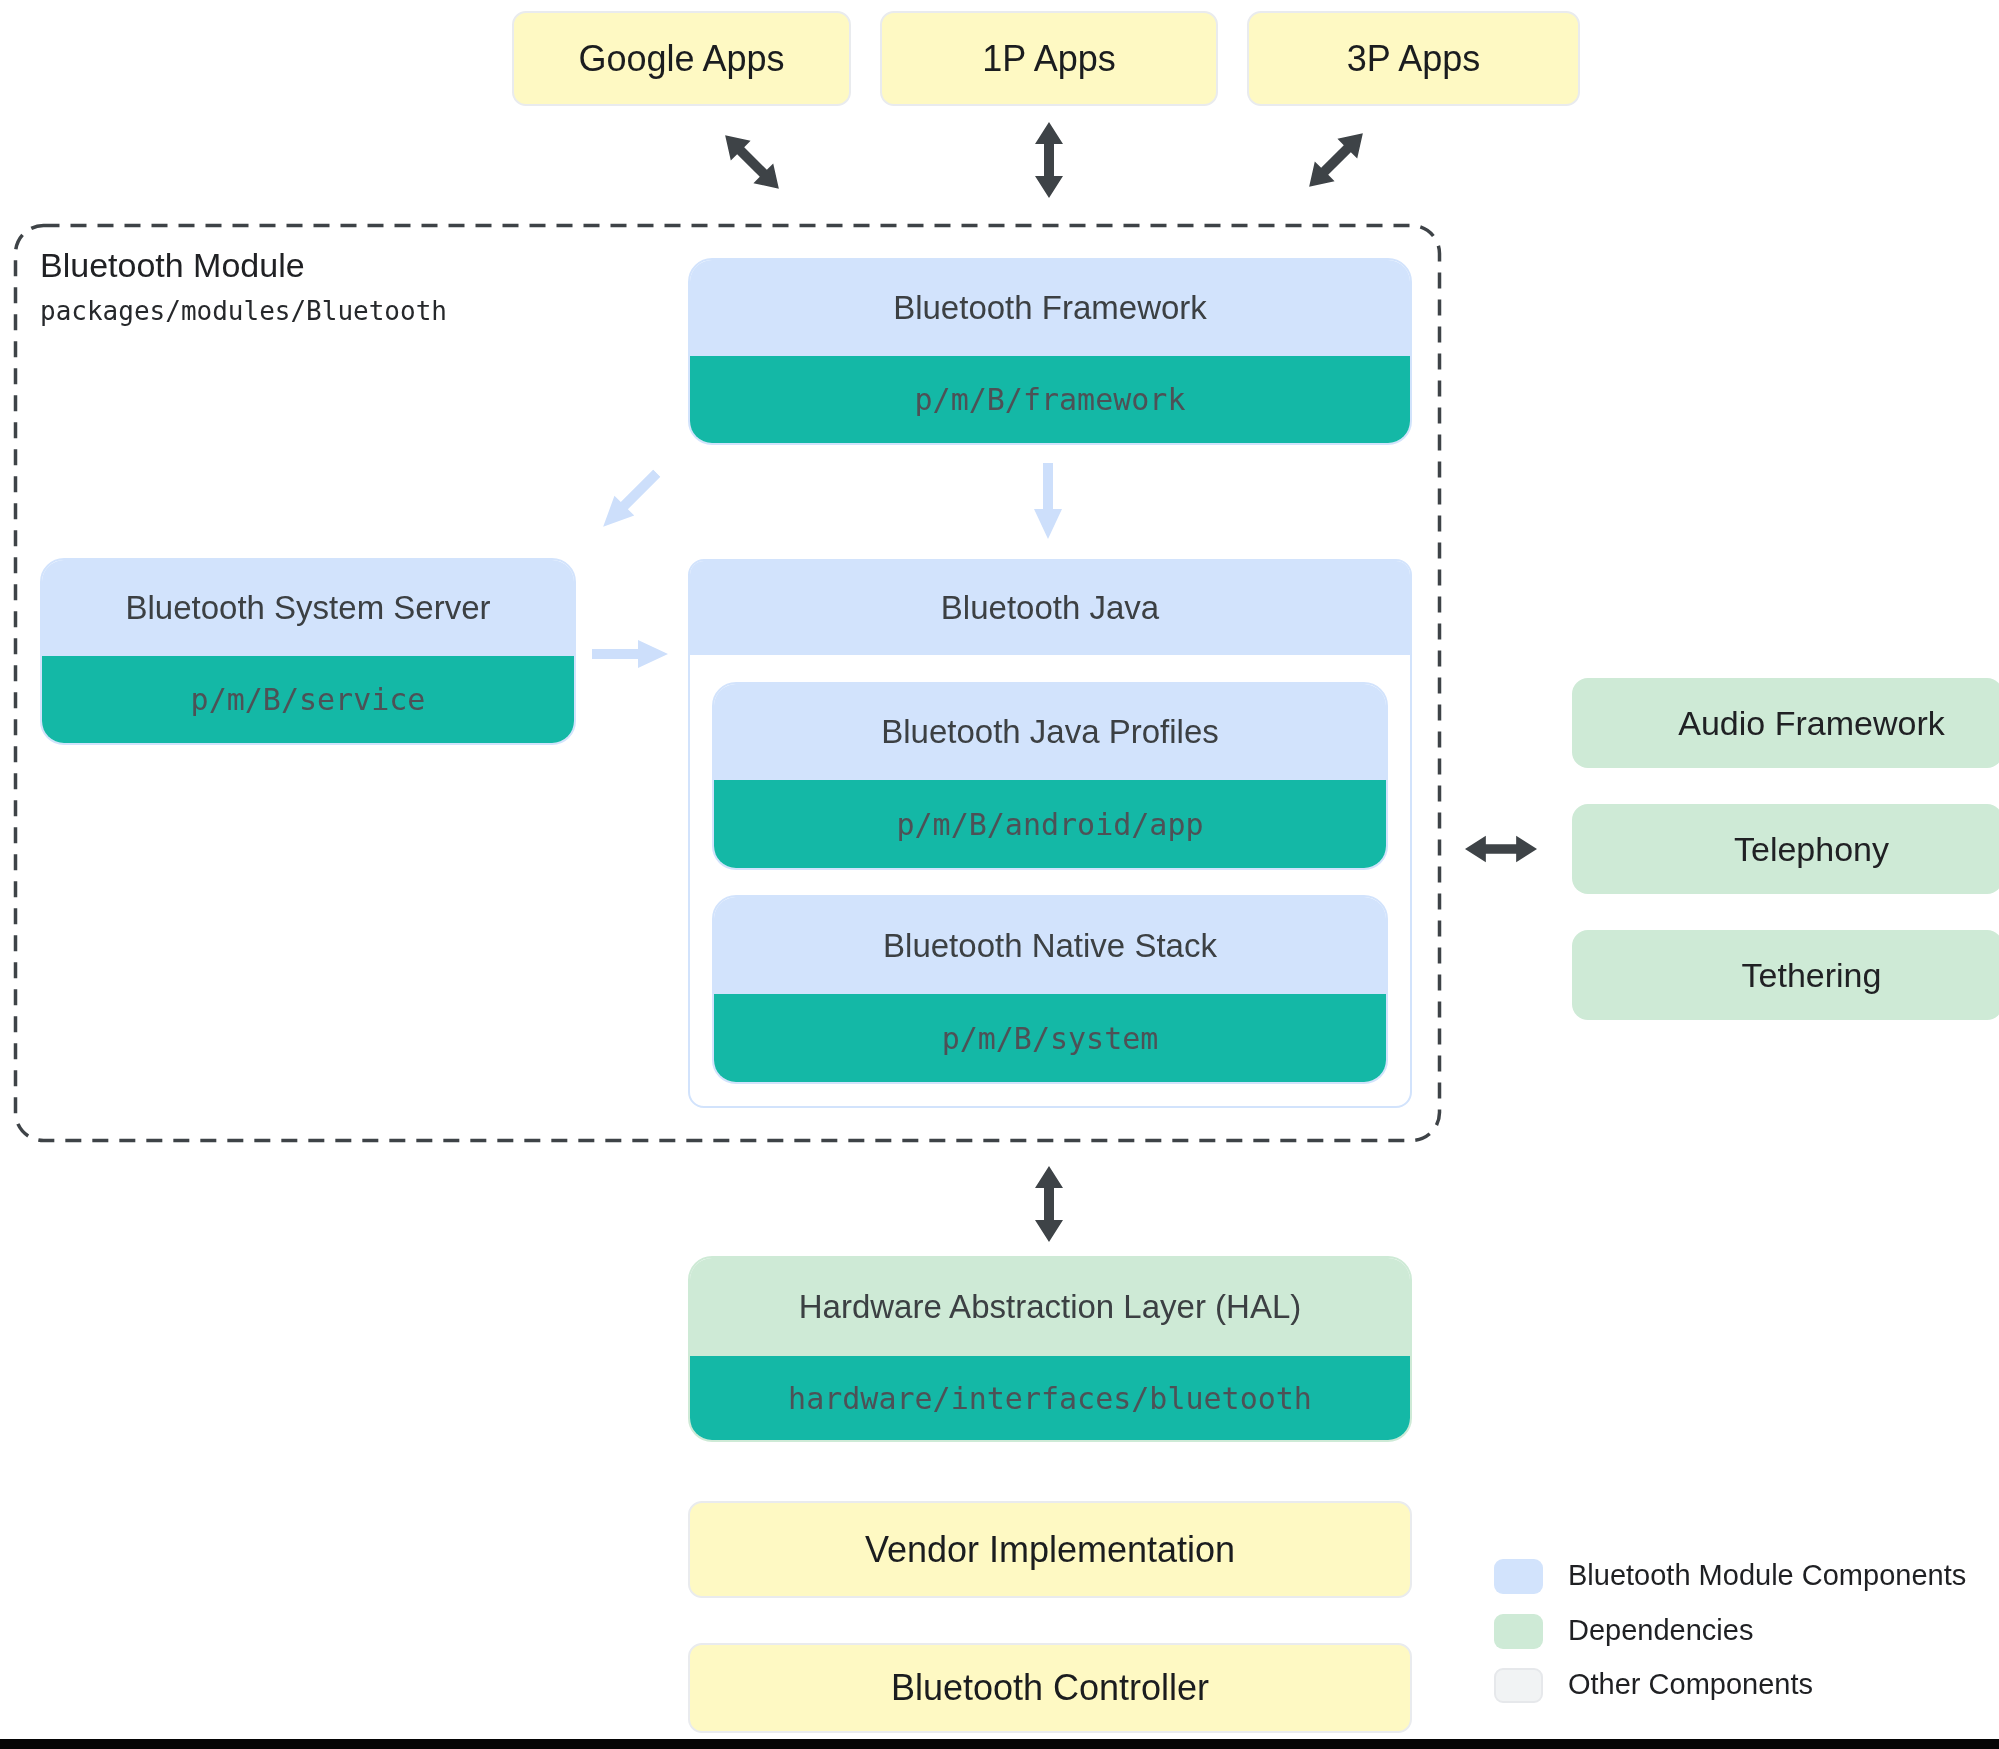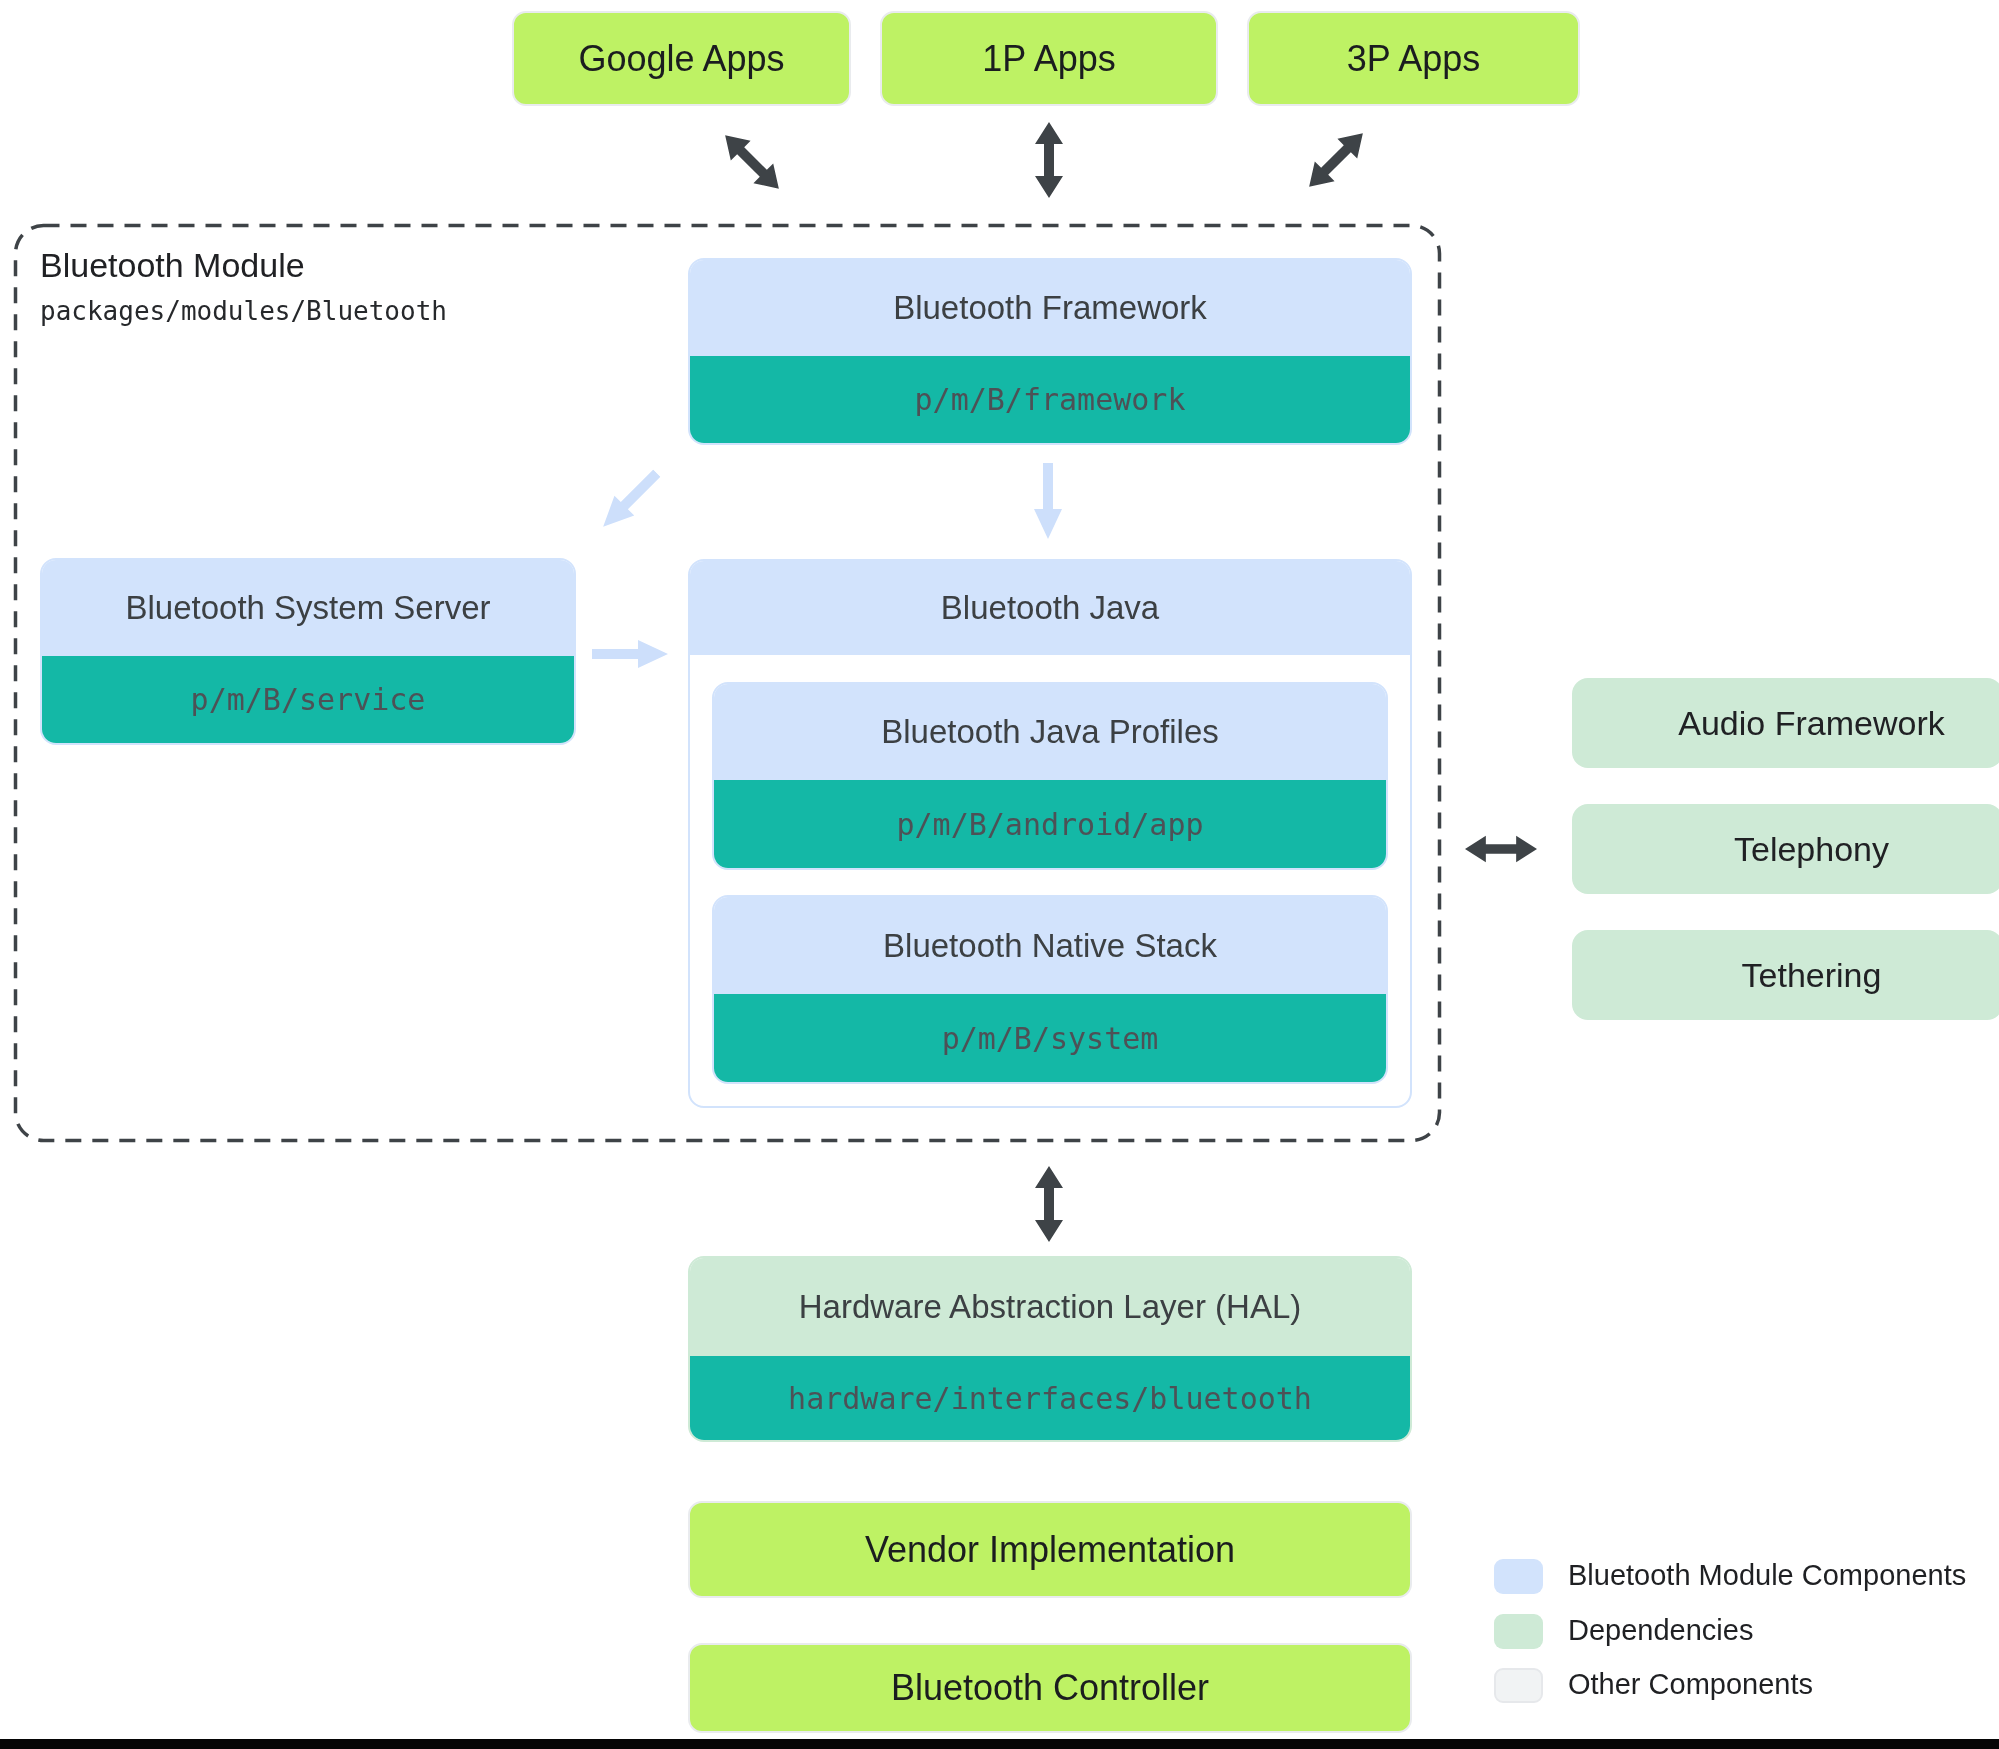--- a/index.html
+++ b/index.html
@@ -9,35 +9,35 @@
     height: 1749px;
     background: #ffffff;
     font-family: "Liberation Sans", sans-serif;
     overflow: hidden;
   }
   .abs { position: absolute; }
 
   
   .gray-box {
     position: absolute;
-    background: #bef264;
+    background: #fef9c3;
     border: 2px solid #e9ebee;
     border-radius: 14px;
     display: flex;
     align-items: center;
     justify-content: center;
     font-size: 36px;
     color: #1b1d1f;
     box-sizing: border-box;
   }
 
   
   .stack-box {
     position: absolute;
-    border-radius: 16px;
+    border-radius: 24px;
     overflow: hidden;
     box-sizing: border-box;
     display: flex;
     flex-direction: column;
   }
   .stack-box.blue  { border: 2px solid #d2e3fc; }
   .stack-box.green { border: 2px solid #ceead6; }
   .stack-head {
     display: flex;
     align-items: center;

